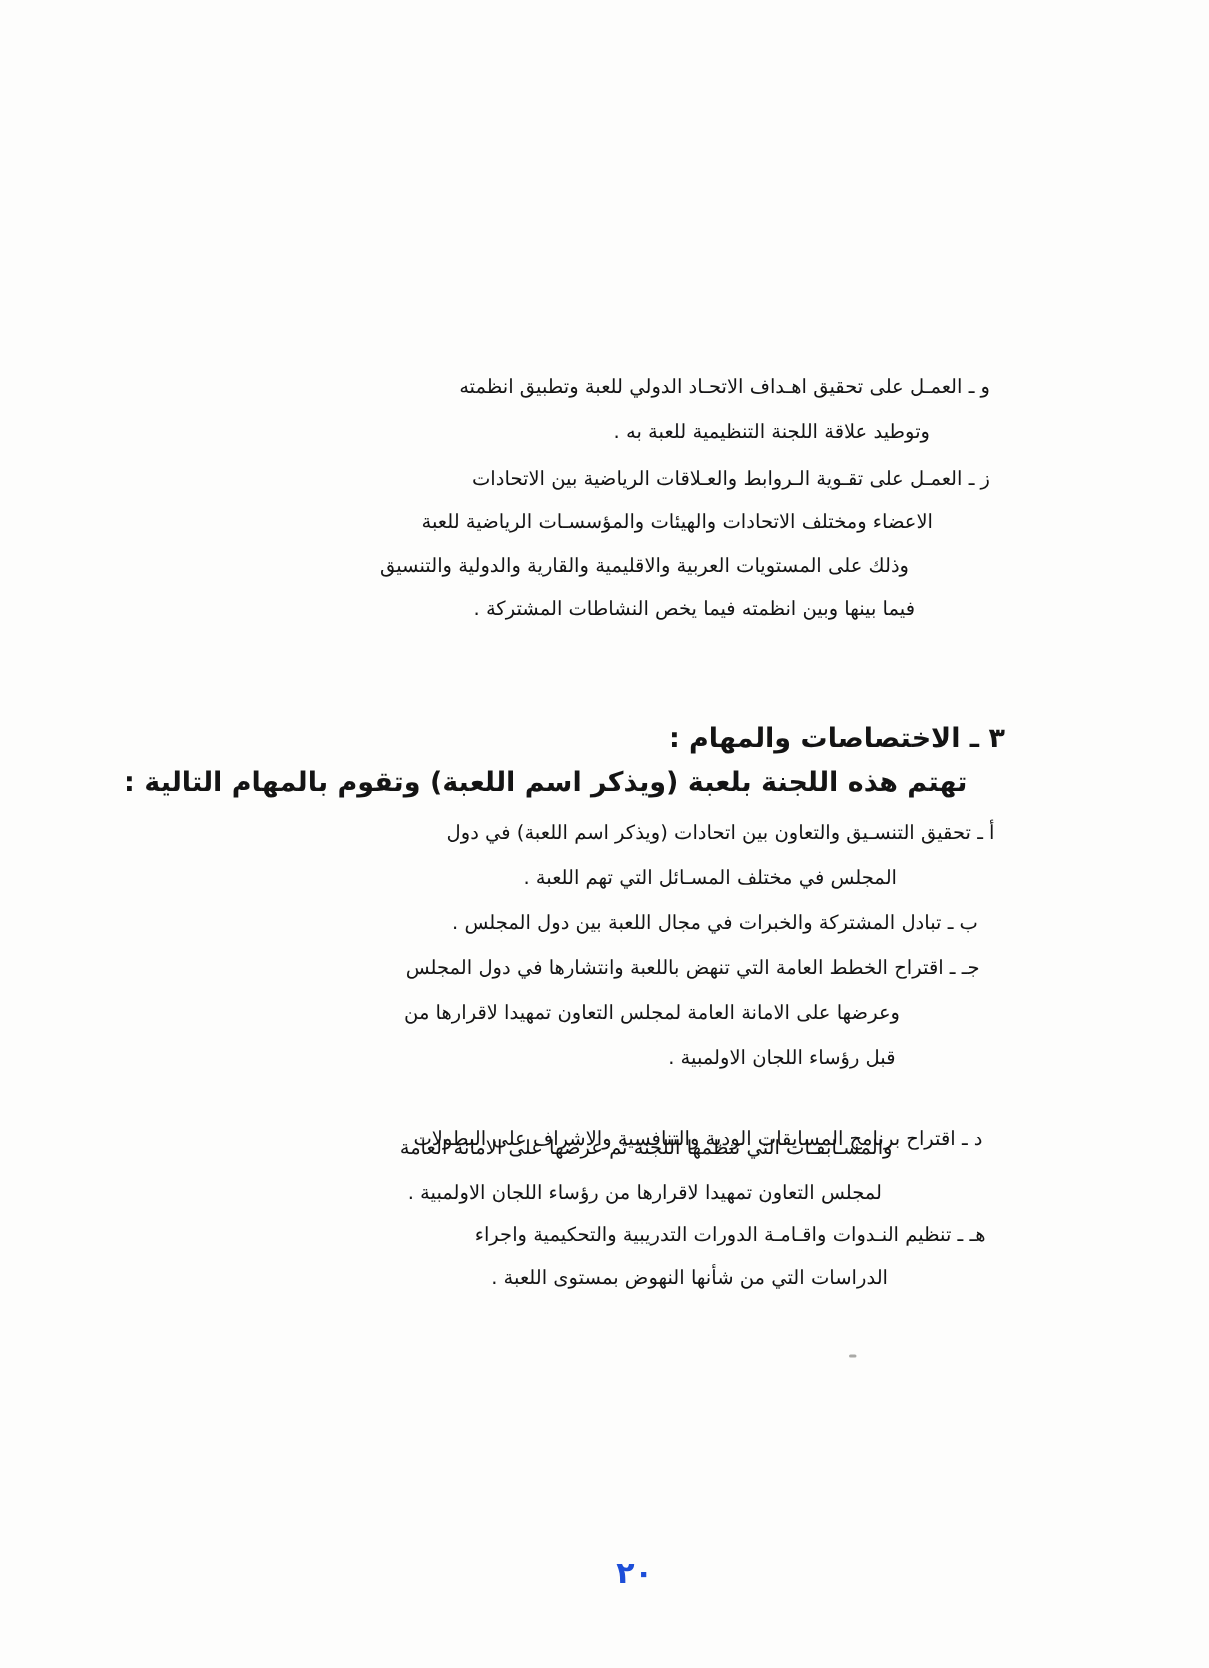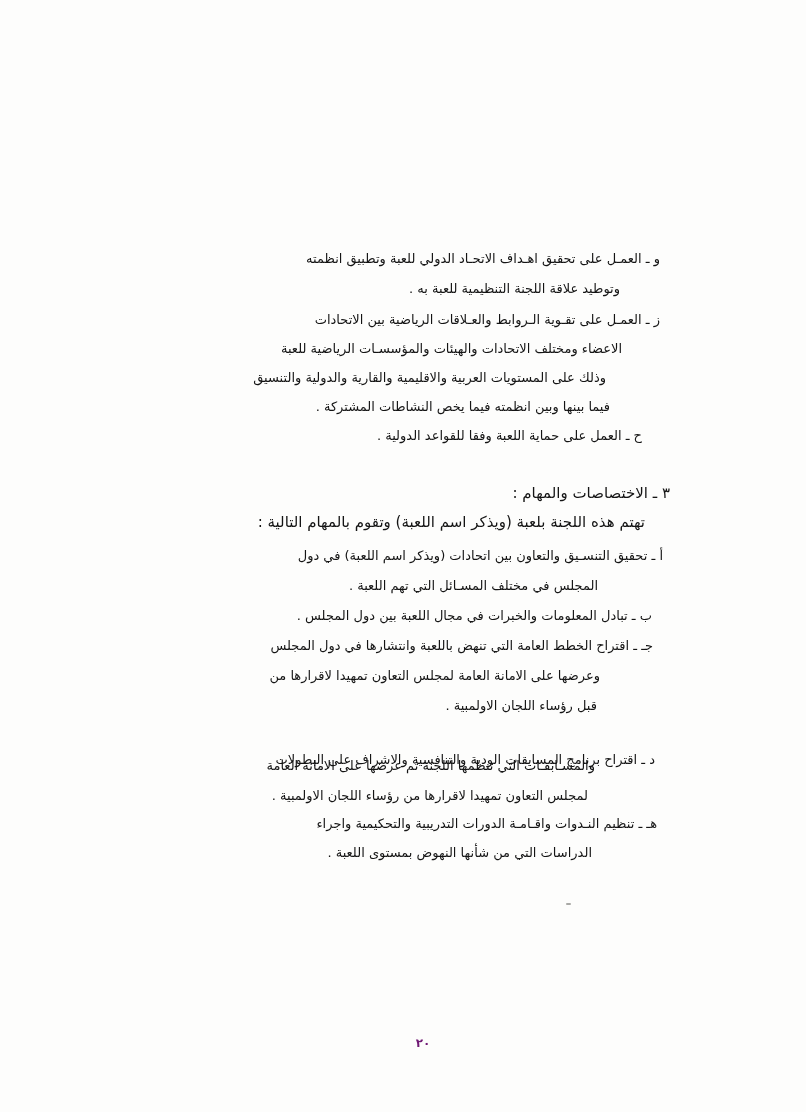--- a/index.html
+++ b/index.html
@@ -20,33 +20,33 @@
     position: absolute;
     direction: rtl;
     unicode-bidi: embed;
     white-space: nowrap;
     font-size: 13px;
     line-height: 24px;
     text-align: right;
     letter-spacing: 0;
   }
   .ln.bold {
-    font-weight: normal;
-    font-size: 15px;
+    font-weight: bold;
+    font-size: 18px;
   }
   .page-number {
     position: absolute;
     top: 1036px;
     left: 404px;
     width: 38px;
     text-align: center;
     direction: rtl;
-    font-size: 12px;
+    font-size: 20px;
     font-weight: bold;
-    color: #701a75;
+    color: #1d4ed8;
   }
   .speck {
     position: absolute;
     top: 903px;
     left: 566px;
     width: 5px;
     height: 2px;
     background: #a9a9a6;
     border-radius: 1px;
   }
@@ -57,29 +57,28 @@
 <div class="page">
 
   <div class="ln" style="top:247px; right:146px;">و ـ العمـل على تحقيق اهـداف الاتحـاد الدولي للعبة وتطبيق انظمته</div>
   <div class="ln" style="top:277px; right:186px;">وتوطيد علاقة اللجنة التنظيمية للعبة به .</div>
 
   <div class="ln" style="top:308px; right:146px;">ز ـ العمـل على تقـوية الـروابط والعـلاقات الرياضية بين الاتحادات</div>
   <div class="ln" style="top:337px; right:184px;">الاعضاء ومختلف الاتحادات والهيئات والمؤسسـات الرياضية للعبة</div>
   <div class="ln" style="top:366px; right:200px;">وذلك على المستويات العربية والاقليمية والقارية والدولية والتنسيق</div>
   <div class="ln" style="top:395px; right:196px;">فيما بينها وبين انظمته فيما يخص النشاطات المشتركة .</div>
 
-  <div class="ln" style="top:424px; right:164px;">ح ـ العمل على حماية اللعبة وفقا للقواعد الدولية .</div>
 
   <div class="ln bold" style="top:481px; right:136px;">٣ ـ الاختصاصات والمهام :</div>
   <div class="ln bold" style="top:510px; right:161px;">تهتم هذه اللجنة بلعبة (ويذكر اسم اللعبة) وتقوم بالمهام التالية :</div>
 
   <div class="ln" style="top:544px; right:143px;">أ ـ تحقيق التنسـيق والتعاون بين اتحادات (ويذكر اسم اللعبة) في دول</div>
   <div class="ln" style="top:574px; right:208px;">المجلس في مختلف المسـائل التي تهم اللعبة .</div>
 
-  <div class="ln" style="top:604px; right:154px;">ب ـ تبادل المعلومات والخبرات في مجال اللعبة بين دول المجلس .</div>
+  <div class="ln" style="top:604px; right:154px;">ب ـ تبادل المشتركة والخبرات في مجال اللعبة بين دول المجلس .</div>
 
   <div class="ln" style="top:634px; right:153px;">جـ ـ اقتراح الخطط العامة التي تنهض باللعبة وانتشارها في دول المجلس</div>
   <div class="ln" style="top:664px; right:206px;">وعرضها على الامانة العامة لمجلس التعاون تمهيدا لاقرارها من</div>
   <div class="ln" style="top:694px; right:209px;">قبل رؤساء اللجان الاولمبية .</div>
 
   <div class="ln" style="top:724px; right:151px;margin-top:24px;">د ـ اقتراح برنامج المسابقات الودية والتنافسية والاشراف على البطولات</div>
   <div class="ln" style="top:754px; right:211px;">والمسـابقـات التي تنظمها اللجنة ثم عرضها على الامانة العامة</div>
   <div class="ln" style="top:784px; right:218px;">لمجلس التعاون تمهيدا لاقرارها من رؤساء اللجان الاولمبية .</div>
 
   <div class="ln" style="top:812px; right:149px;">هـ ـ تنظيم النـدوات واقـامـة الدورات التدريبية والتحكيمية واجراء</div>

